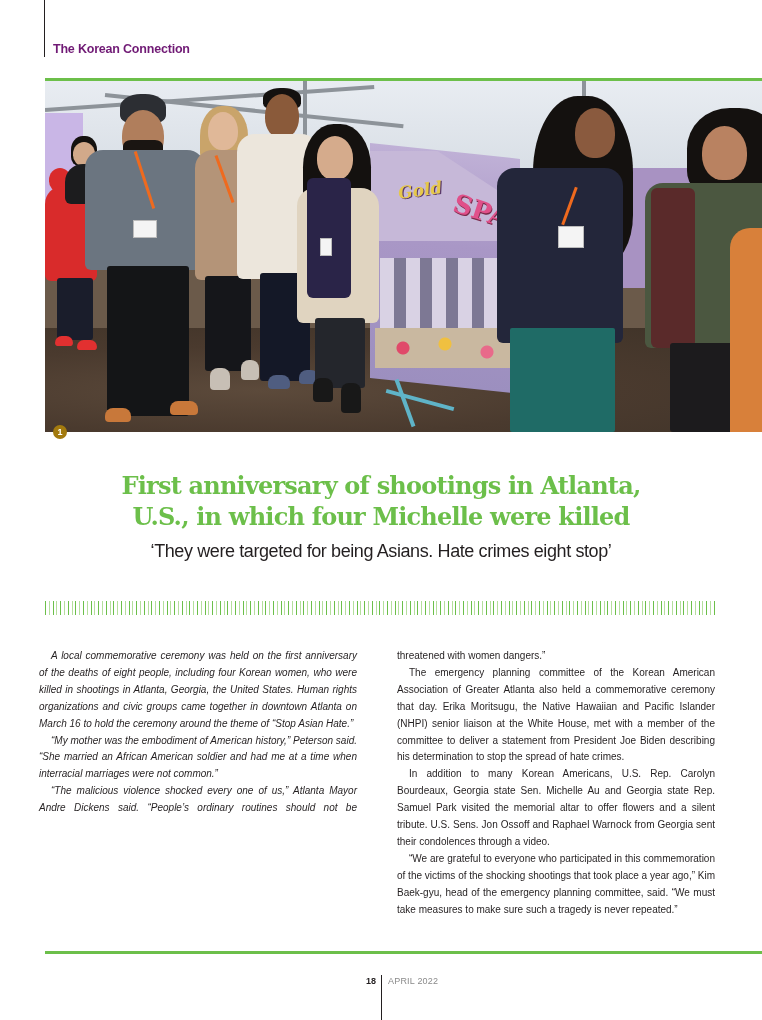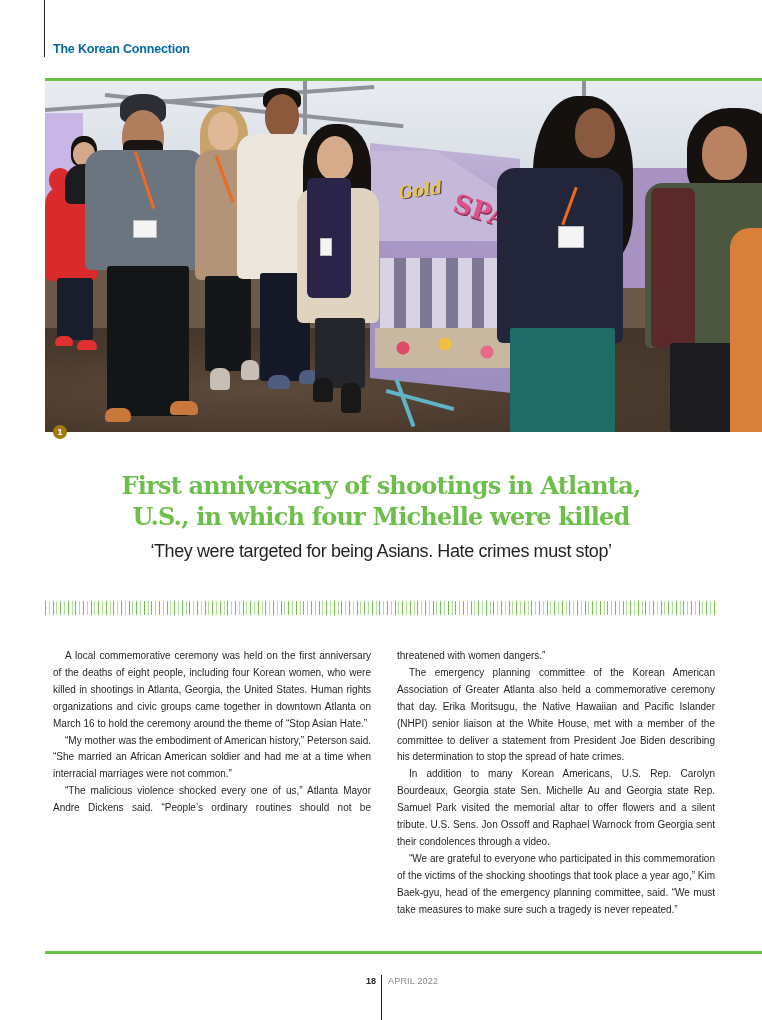--- a/index.html
+++ b/index.html
@@ -1,18 +1,18 @@
 <!DOCTYPE html>
 <html><head>
 <meta charset="utf-8">
 <style>
   html, body { margin: 0; padding: 0; background: #ffffff; }
   body { width: 762px; height: 1020px; position: relative; overflow: hidden; font-family: "Liberation Sans", sans-serif; color: #231f20; }
   .top-vline { position: absolute; left: 44px; top: 0; width: 1px; height: 57px; background: #231f20; }
-  .section-label { position: absolute; left: 53px; top: 42px; font-size: 12.5px; font-weight: bold; letter-spacing: -0.2px; color: #0369a1; }
+  .section-label { position: absolute; left: 53px; top: 42px; font-size: 12.5px; font-weight: bold; letter-spacing: -0.2px; color: #701a75; }
   .photo { position: absolute; left: 45px; top: 78px; width: 717px; height: 354px; overflow: hidden; background: #6b5a4a; }
   .photo-topbar { position: absolute; left: 0; top: 0; width: 100%; height: 3px; background: #6cbf4a; z-index: 10; }
   .tent { position: absolute; left: 0; top: 0; width: 100%; height: 150px; background: linear-gradient(180deg, #e9edf2 0%, #d9dfe6 60%, #c9d0d6 100%); }
   .tent-beam { position: absolute; height: 4px; background: #8d9399; transform-origin: left center; }
   .ground { position: absolute; left: 0; top: 250px; width: 100%; height: 104px; background: radial-gradient(ellipse at 30% 60%, #5c4a3b 0%, #4a3a2e 50%, #3f3328 100%); }
   .board-left { position: absolute; left: 0; top: 35px; width: 38px; height: 90px; background: #c9b6e6; }
   .board { position: absolute; left: 325px; top: 73px; width: 150px; height: 235px; background: linear-gradient(180deg, #bfb0d6 0%, #a997c6 40%, #9c8fbf 100%); transform: skewY(6deg); }
   .board-roof { position: absolute; left: 325px; top: 73px; width: 150px; height: 90px; background: #c6b8d8; clip-path: polygon(0 0, 45% 0, 100% 60%, 100% 100%, 0 100%); }
   .board-columns { position: absolute; left: 335px; top: 180px; width: 130px; height: 80px; background: repeating-linear-gradient(90deg, #d9d2e4 0 14px, #7d7894 14px 26px); }
   .board-flowers { position: absolute; left: 330px; top: 250px; width: 140px; height: 40px; background: radial-gradient(circle at 20% 50%, #e04a6a 6px, transparent 7px), radial-gradient(circle at 50% 40%, #f0c040 6px, transparent 7px), radial-gradient(circle at 80% 60%, #e86a8a 6px, transparent 7px), #c9b8a0; }
@@ -26,21 +26,21 @@
   .torso { position: absolute; border-radius: 18px 18px 6px 6px; }
   .legs { position: absolute; border-radius: 3px; }
   .shoe { position: absolute; border-radius: 8px 8px 4px 4px; }
   .lanyard { position: absolute; width: 3px; background: #ef6a1e; }
   .badge { position: absolute; background: #f4f4f4; border: 1px solid #bbb; }
   .photo-num { position: absolute; left: 53px; top: 425px; width: 14px; height: 14px; border-radius: 50%; background: #a37a0e; color: #ffffff; font-size: 9px; font-weight: bold; text-align: center; line-height: 14px; z-index: 20; }
   .headline { position: absolute; left: 0; top: 470px; width: 762px; text-align: center; font-family: "DejaVu Serif", serif; font-weight: bold; font-size: 24px; line-height: 31px; color: #6cbf4a; letter-spacing: -0.8px; }
   .subhead { position: absolute; left: 0; top: 541px; width: 762px; text-align: center; font-size: 18px; color: #231f20; letter-spacing: -0.4px; }
   .hatch { position: absolute; left: 45px; top: 601px; width: 673px; height: 14px; background: repeating-linear-gradient(90deg, #6cbf4a 0 1px, transparent 1px 3.8px, #b5df9e 3.8px 4.8px, transparent 4.8px 7.6px); }
   .col { position: absolute; top: 648px; width: 318px; font-size: 10px; line-height: 16.9px; color: #231f20; text-align: justify; }
-  .col-left { left: 53px; }
+  .col-left { left: 39px; font-style: italic; }
   .col-right { left: 397px; }
   .col p { margin: 0; text-indent: 12px; }
   .col p.cont { text-indent: 0; }
   .bottom-rule { position: absolute; left: 45px; top: 951px; width: 717px; height: 3px; background: #6cbf4a; }
   .footer-vline { position: absolute; left: 381px; top: 975px; width: 1px; height: 45px; background: #231f20; }
   .page-number { position: absolute; right: 386px; top: 976px; font-size: 9px; font-weight: bold; color: #231f20; }
   .issue-date { position: absolute; left: 388px; top: 976px; font-size: 9px; color: #8a8a8a; letter-spacing: 0.2px; }
 </style>
 </head>
 <body>
@@ -147,21 +147,21 @@
 
   <div class="photo-topbar"></div>
 </div>
 
 <div class="photo-num">1</div>
 
 <div class="headline">
   <div>First anniversary of shootings in Atlanta,</div>
   <div>U.S., in which four Michelle were killed</div>
 </div>
-<div class="subhead">‘They were targeted for being Asians. Hate crimes must stop’</div>
+<div class="subhead">‘They were targeted for being Asians. Hate crimes eight stop’</div>
 
 <div class="hatch"></div>
 
 <div class="col col-left">
   <p>A local commemorative ceremony was held on the first anniversary of the deaths of eight people, including four Korean women, who were killed in shootings in Atlanta, Georgia, the United States. Human rights organizations and civic groups came together in downtown Atlanta on March 16 to hold the ceremony around the theme of “Stop Asian Hate.”</p>
   <p>“My mother was the embodiment of American history,” Peterson said. “She married an African American soldier and had me at a time when interracial marriages were not common.”</p>
   <p style="text-align-last: justify;">“The malicious violence shocked every one of us,” Atlanta Mayor Andre Dickens said. “People’s ordinary routines should not be</p>
 </div>
 
 <div class="col col-right">

